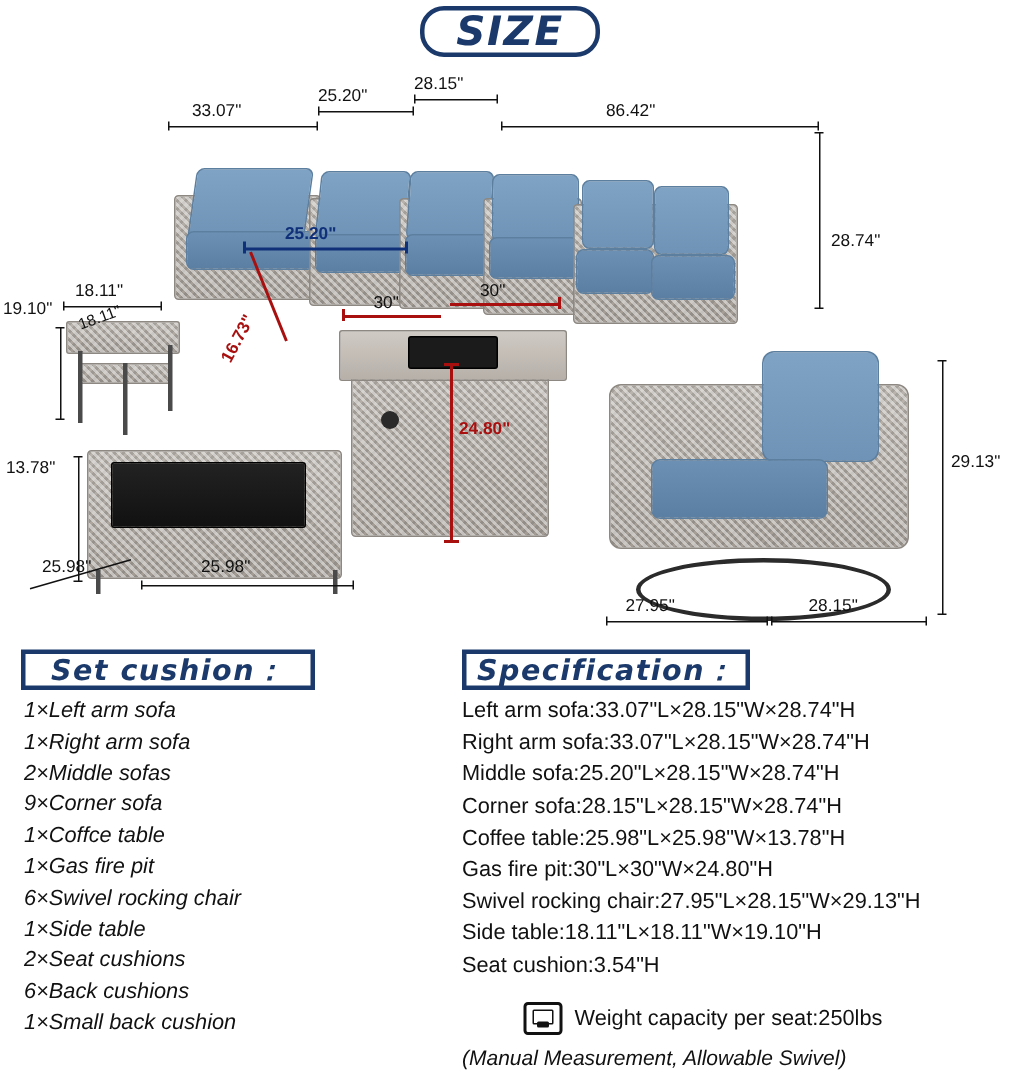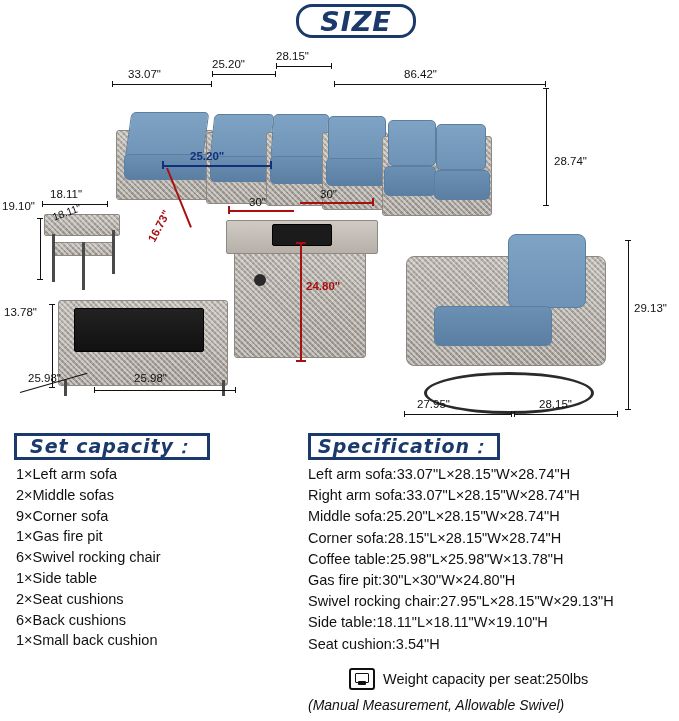--- a/index.html
+++ b/index.html
@@ -24,21 +24,21 @@
     justify-content: center;
   }
   .banner .banner-text {
     font-family: "DejaVu Sans", sans-serif;
     font-weight: bold;
     font-style: italic;
     color: #1b3a6b;
     letter-spacing: 1px;
   }
   #size-banner {
-    left: 296px; top: 4px; width: 120px; height: 34px; border-radius: 16px;
+    left: 280px; top: 4px; width: 120px; height: 34px; border-radius: 16px;
   }
   #size-banner .banner-text { font-size: 27px; }
 
   #set-banner {
     left: 14px; top: 433px; width: 196px; height: 27px;
   }
   #set-banner .banner-text { font-size: 19px; }
 
   #spec-banner {
     left: 308px; top: 433px; width: 192px; height: 27px;
@@ -125,20 +125,21 @@
     position:absolute;
     background:#4a4a4a;
     width:3px;
   }
 
   
   #set-list {
     position:absolute;
     left: 16px; top: 464px;
     width: 280px;
+    font-style: italic;
   }
   #spec-list {
     position:absolute;
     left: 308px; top: 464px;
     width: 360px;
   }
   .li {
     font-size: 14.5px;
     line-height: 20.8px;
     color:#111;
@@ -320,27 +321,29 @@
   <div class="dim" style="left:417px; top:356px;">27.95"</div>
 
   <div class="rule" style="left:514px; top:372px; width:104px;"></div>
   <div class="tick" style="left:514px; top:369px;"></div>
   <div class="tick" style="left:617px; top:369px;"></div>
   <div class="dim" style="left:539px; top:356px;">28.15"</div>
 
 </div>
 
 <div class="banner" id="set-banner">
-  <span class="banner-text">Set capacity：</span>
+  <span class="banner-text">Set cushion：</span>
 </div>
 
 <div id="set-list">
   <div class="li">1×Left arm sofa</div>
+  <div class="li">1×Right arm sofa</div>
   <div class="li">2×Middle sofas</div>
   <div class="li">9×Corner sofa</div>
+  <div class="li">1×Coffce table</div>
   <div class="li">1×Gas fire pit</div>
   <div class="li">6×Swivel rocking chair</div>
   <div class="li">1×Side table</div>
   <div class="li">2×Seat cushions</div>
   <div class="li">6×Back cushions</div>
   <div class="li">1×Small back cushion</div>
 </div>
 
 <div class="banner" id="spec-banner">
   <span class="banner-text">Specification：</span>

